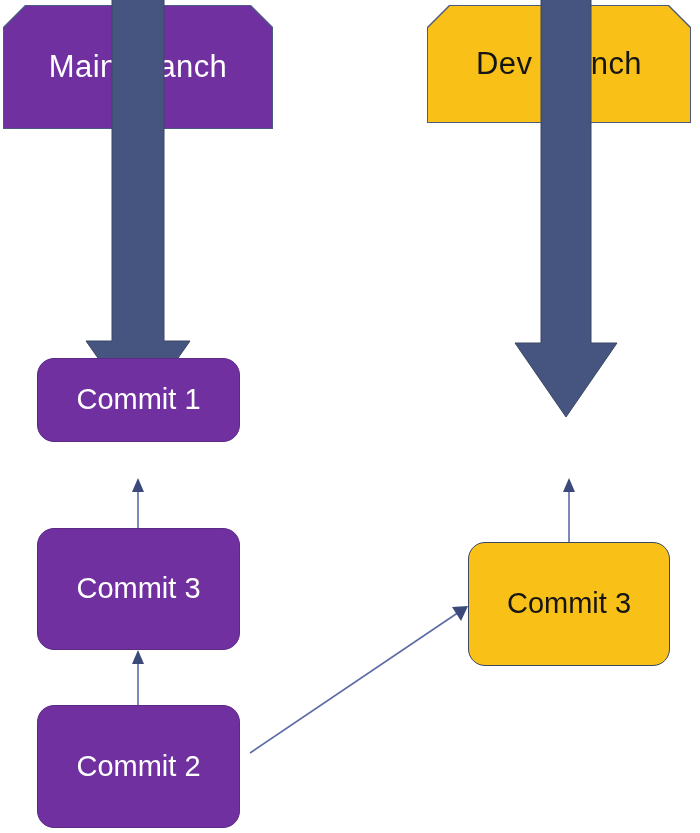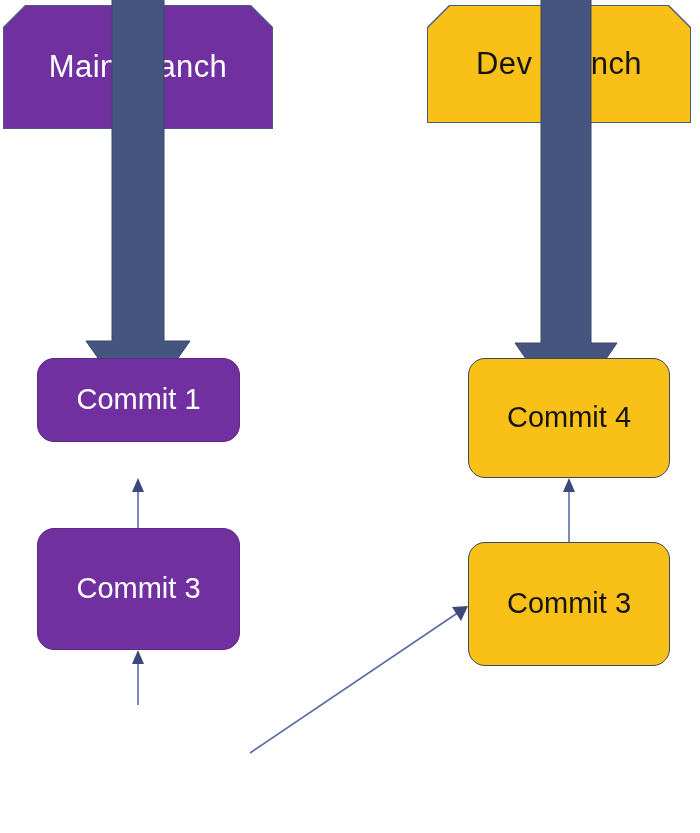--- a/index.html
+++ b/index.html
@@ -118,23 +118,23 @@
   </svg>
 
   <div class="node commit commit-purple" style="left:37px; top:358px; width:203px; height:84px;">
     <span>Commit 1</span>
   </div>
 
   <div class="node commit commit-purple" style="left:37px; top:528px; width:203px; height:122px;">
     <span>Commit 3</span>
   </div>
 
+  <div class="node commit commit-purple" style="left:37px; top:705px; width:203px; height:123px;">
+    <span>Commit 2</span>
+  </div>
 
-  <div class="node commit commit-yellow" style="left:468px; top:358px; width:202px; height:120px;">
-    <span>Commit 4</span>
-  </div>
 
   <div class="node commit commit-yellow" style="left:468px; top:542px; width:202px; height:124px;">
     <span>Commit 3</span>
   </div>
 
 
 </div>
 
 </body></html>

